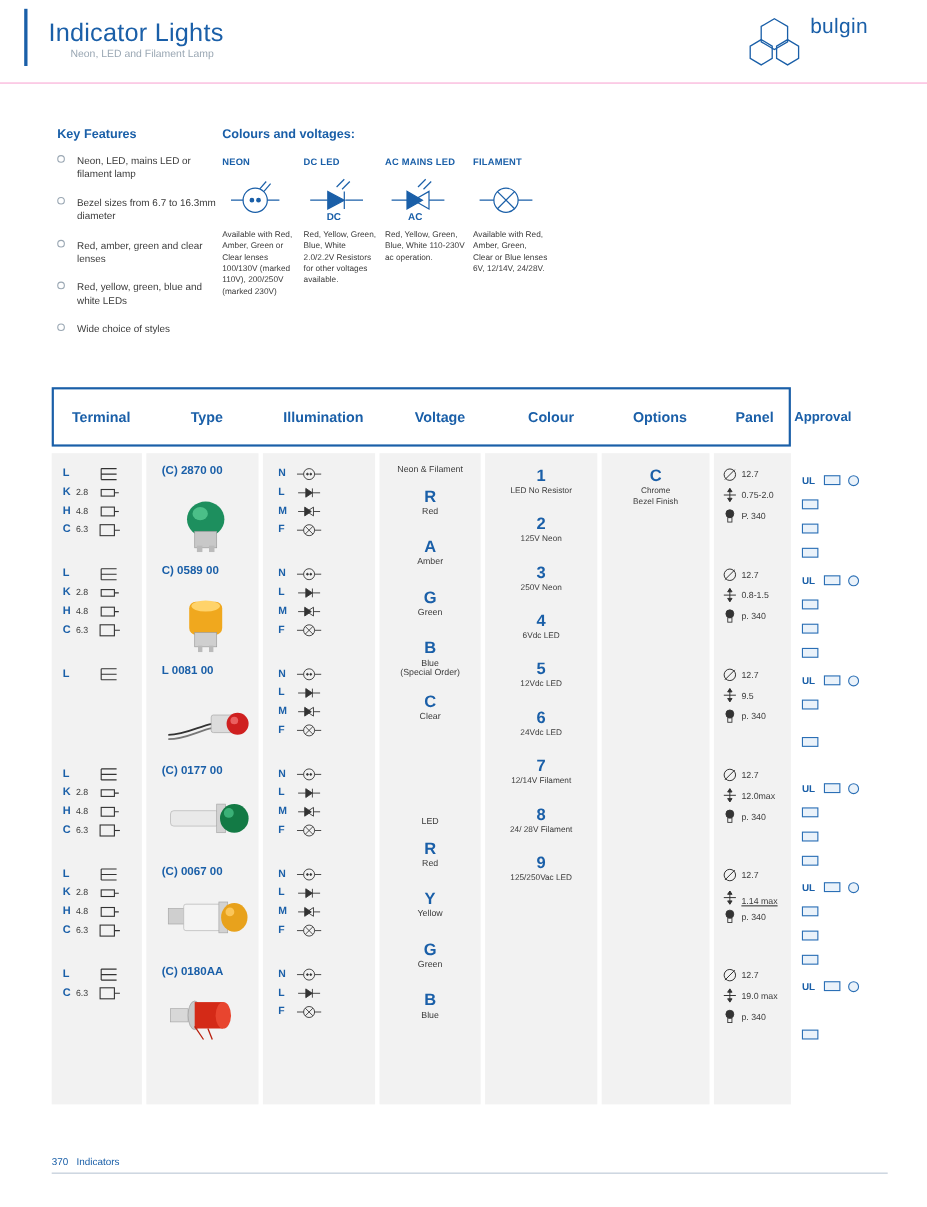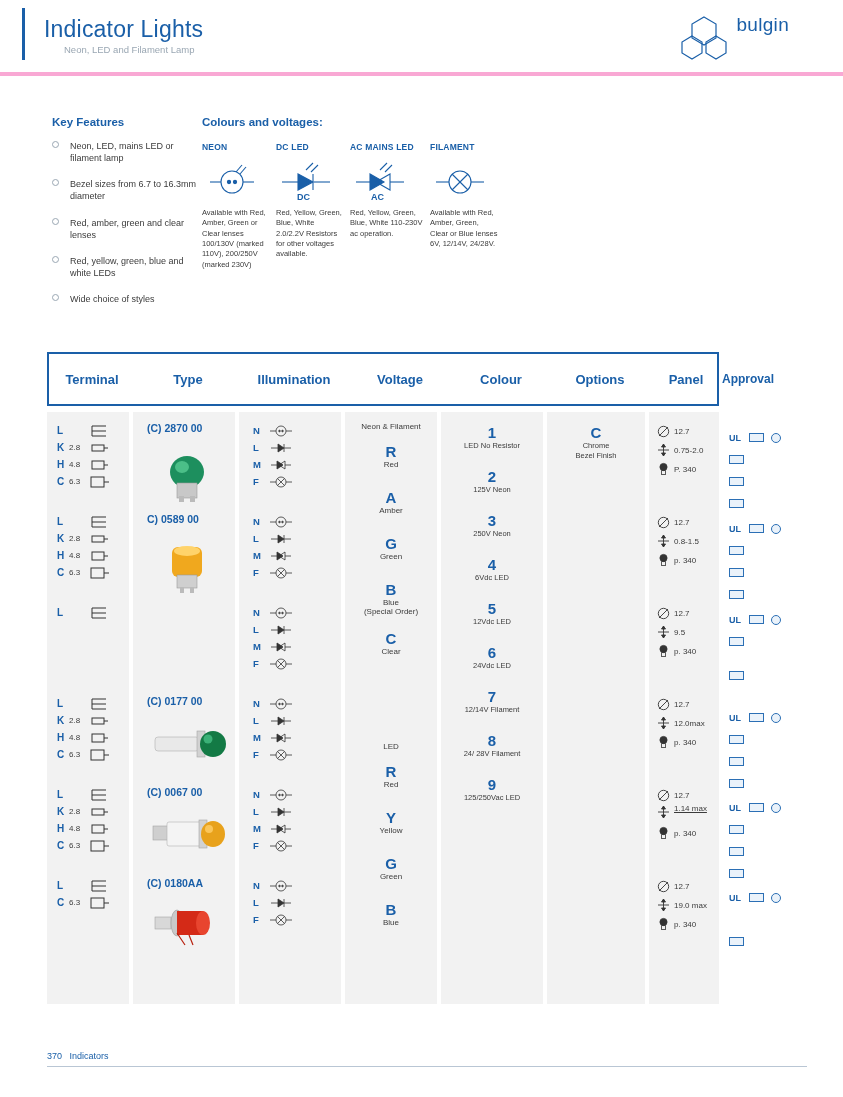--- a/index.html
+++ b/index.html
@@ -10,21 +10,21 @@
     background: #ffffff;
     color: #333;
     position: relative;
     overflow: hidden;
   }
   .page { position: relative; width: 843px; height: 1097px; }
 
   
   .header {
     position: absolute; left: 0; top: 0; width: 843px; height: 76px;
-    border-bottom: 4px solid #f9a8d4;
+    border-bottom: 1px solid #f9a8d4;
   }
   .header-rule-left {
     position: absolute; left: 22px; top: 8px; width: 3px; height: 52px;
     background: #1a5fa8;
   }
   .title {
     position: absolute; left: 44px; top: 16px;
     font-size: 23px; color: #1a5fa8; font-weight: normal;
     letter-spacing: .2px;
   }
@@ -507,20 +507,32 @@
           <svg width="80" height="54" viewBox="0 0 80 54">
             <rect x="25" y="8" width="30" height="30" rx="6" fill="#f0a81e"></rect>
             <ellipse cx="40" cy="12" rx="13" ry="5" fill="#ffd36a"></ellipse>
             <rect x="30" y="36" width="20" height="13" fill="#cfcfcf" stroke="#9a9a9a" stroke-width=".6"></rect>
             <rect x="33" y="48" width="4" height="6" fill="#bbb"></rect>
             <rect x="43" y="48" width="4" height="6" fill="#bbb"></rect>
           </svg>
         </div>
       </div>
 
+      <div class="cell" style="left:100px; top:192px; width:85px;">
+        <div class="type-code">L 0081 00</div>
+        <div style="margin-top:18px">
+          <svg width="85" height="50" viewBox="0 0 85 50">
+            <path d="M6 34 C 22 34, 34 26, 46 24" stroke="#333" stroke-width="1.6" fill="none"></path>
+            <path d="M6 38 C 22 38, 34 30, 46 28" stroke="#777" stroke-width="1.6" fill="none"></path>
+            <rect x="45" y="16" width="22" height="16" rx="2" fill="#dcdcdc" stroke="#a5a5a5" stroke-width=".6"></rect>
+            <circle cx="69" cy="24" r="10" fill="#cf2020"></circle>
+            <circle cx="66" cy="21" r="3.5" fill="#f07070" opacity=".8"></circle>
+          </svg>
+        </div>
+      </div>
 
       <div class="cell" style="left:100px; top:283px; width:85px;">
         <div class="type-code">(C) 0177 00</div>
         <div style="margin-top:14px">
           <svg width="85" height="52" viewBox="0 0 85 52">
             <rect x="8" y="16" width="44" height="14" rx="3" fill="#e9e9e9" stroke="#b0b0b0" stroke-width=".6"></rect>
             <rect x="50" y="10" width="8" height="26" fill="#d2d2d2" stroke="#a5a5a5" stroke-width=".6"></rect>
             <circle cx="66" cy="23" r="13" fill="#137a45"></circle>
             <circle cx="61" cy="18" r="4.5" fill="#49c488" opacity=".75"></circle>
           </svg>
@@ -1057,21 +1069,21 @@
       <div class="cell" style="left:610px; top:374px;">
         <div style="display:flex;align-items:center;gap:4px;height:18px;">
           <svg width="13" height="13" viewBox="0 0 13 13">
               <g stroke="#333" fill="none" stroke-width=".9">
                 <circle cx="6.5" cy="6.5" r="5.2"></circle>
                 <line x1="2" y1="11" x2="11" y2="2"></line>
               </g>
             </svg>
           <span class="panel-txt">12.7</span>
         </div>
-        <div style="display:flex;align-items:flex-start;gap:4px;height:20px;text-decoration:underline;">
+        <div style="display:flex;align-items:flex-end;gap:4px;height:20px;text-decoration:underline;">
           <svg width="13" height="16" viewBox="0 0 13 16">
               <g stroke="#333" fill="none" stroke-width=".9">
                 <line x1="1" y1="8" x2="12" y2="8"></line>
                 <line x1="6.5" y1="2" x2="6.5" y2="14"></line>
                 <polygon points="6.5,2 4.5,5 8.5,5" fill="#333"></polygon>
                 <polygon points="6.5,14 4.5,11 8.5,11" fill="#333"></polygon>
               </g>
             </svg>
           <span class="panel-txt">1.14 max</span>
         </div>

